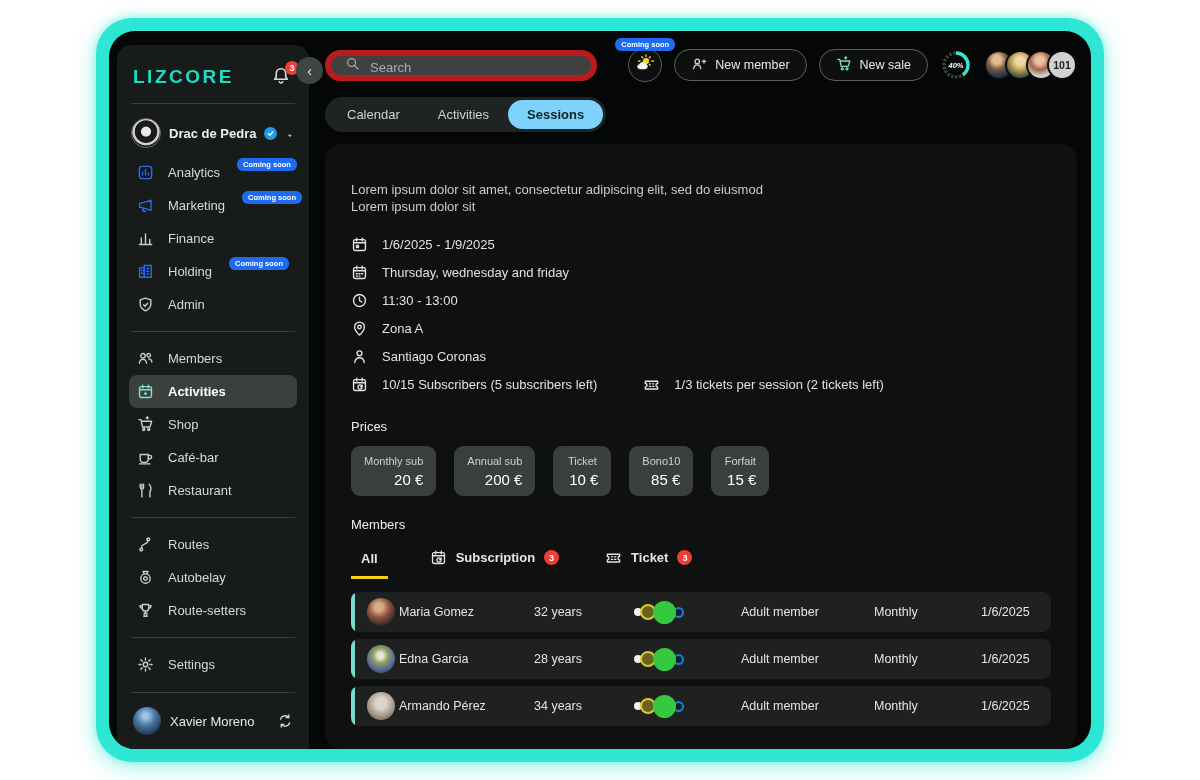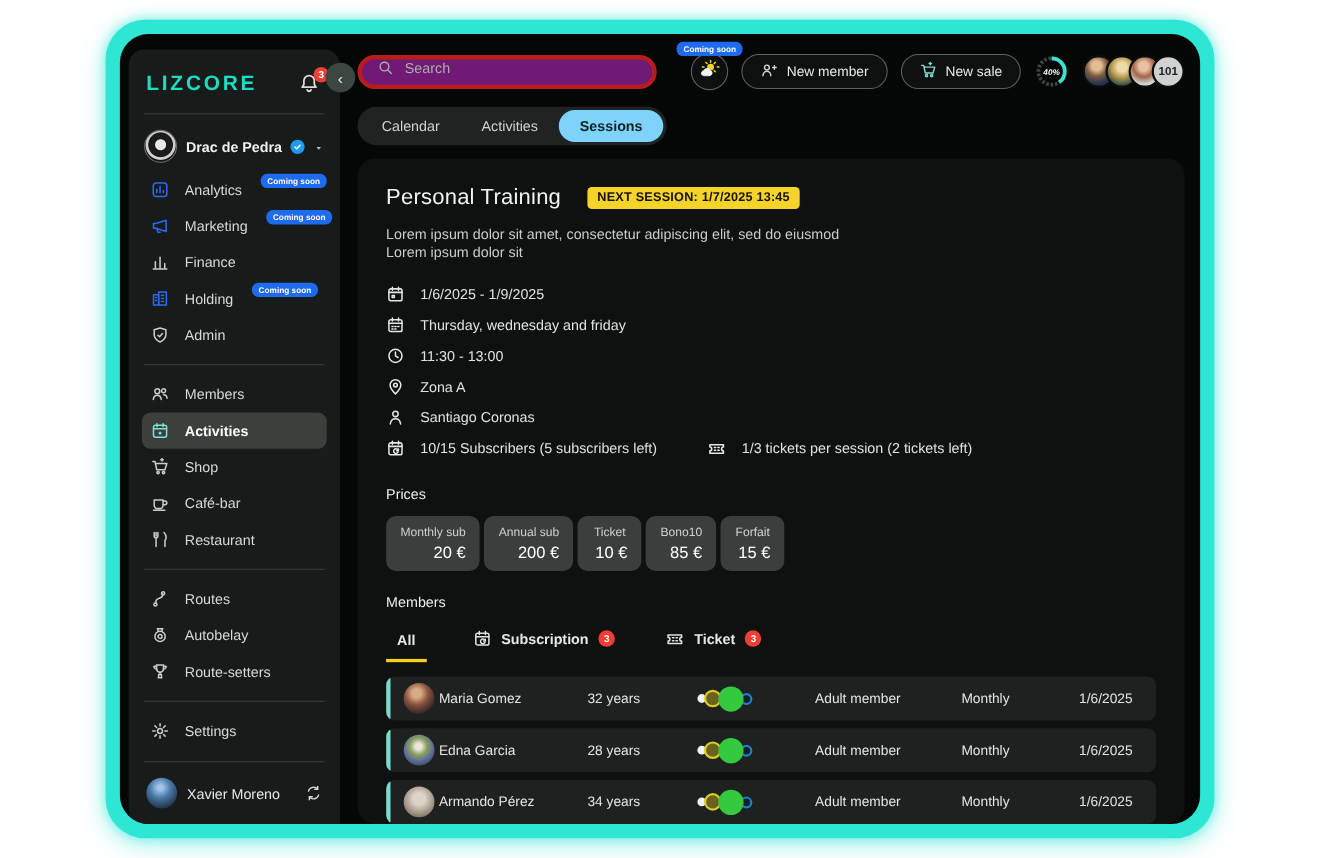--- a/index.html
+++ b/index.html
@@ -47,22 +47,22 @@
   .sb-footer { margin-top:auto; }
   .footer-user { display:flex; align-items:center; gap:9px; padding:4px 4px 2px; cursor:pointer; }
   .footer-user .avatar { width:28px; height:28px;
     background:radial-gradient(circle at 45% 32%, #9fc4e8 10%, #4a7aa8 38%, #1e3148 80%); }
   .footer-name { color:#e6e8e7; font-size:13px; }
   .swap-icon { margin-left:auto; color:#d4d7d5; width:16px; height:16px; }
 
   
   main { flex:1; display:flex; flex-direction:column; padding:17px 14px 0 16px; min-width:0; }
   .topbar { display:flex; align-items:center; height:34px; flex:none; }
-  .search { display:flex; align-items:flex-start; gap:10px; width:272px; height:31px; border:4px solid #b91c1c;
-    border-radius:16px; padding:0 14px; background:#701a75; color:#a9aeac; }
+  .search { display:flex; align-items:flex-end; gap:10px; width:272px; height:31px; border:6px solid #b91c1c;
+    border-radius:16px; padding:0 14px; background:#404040; color:#a9aeac; }
   .search svg { width:15px; height:15px; flex:none; }
   .search input { background:transparent; border:none; outline:none; color:#d7dad8; font-size:13px; width:100%;
     font-family:"Liberation Sans",sans-serif; }
   .search input::placeholder { color:#a9aeac; }
   .tb-right { margin-left:auto; display:flex; align-items:center; gap:12px; }
   .weather-btn { position:relative; width:34px; height:34px; border-radius:50%; border:1px solid #5a605d;
     background:#0d100f; display:flex; align-items:center; justify-content:center; cursor:pointer; }
   .weather-btn svg { width:20px; height:20px; }
   .tb-coming { position:absolute; top:-11px; left:50%; transform:translateX(-50%); background:#1f6bf0;
     color:#fff; font-size:7.5px; font-weight:700; padding:2px 6px; border-radius:6px; white-space:nowrap; }
@@ -97,21 +97,21 @@
     border-radius:4px; letter-spacing:.2px; }
   .desc { margin-top:13px; color:#c9cccb; font-size:13px; line-height:17px; }
   .details { margin-top:15px; }
   .detail-row { display:flex; align-items:center; gap:14px; height:28px; color:#dfe2e0; font-size:13px; }
   .d-icon { width:17px; height:17px; color:#e3e6e4; flex:none; display:flex; }
   .d-icon svg { width:17px; height:17px; }
   .capacity { display:flex; gap:46px; }
   .cap-item { display:flex; align-items:center; gap:14px; height:28px; color:#dfe2e0; font-size:13px; }
 
   .section-label { margin-top:21px; color:#eceeed; font-size:13px; font-weight:500; }
-  .price-cards { display:flex; gap:4px; margin-top:12px;align-items:flex-end; }
+  .price-cards { display:flex; gap:18px; margin-top:12px;align-items:flex-end; }
   .price-card { background:#3a3e3c; border-radius:9px; padding:9px 13px 8px; min-width:58px; }
   .price-label { color:#ced2d0; font-size:11px; text-align:center; white-space:nowrap; }
   .price-value { color:#ffffff; font-size:15px; font-weight:500; text-align:right; margin-top:4px; }
 
   .mtabs { display:flex; align-items:flex-end; gap:38px; margin-top:13px; }
   .mtab { display:flex; align-items:center; gap:9px; font-size:13px; font-weight:600; color:#e6e8e7;
     padding:4px 4px 10px; cursor:pointer; border-bottom:3px solid transparent;justify-content:center; }
   .mtab.active { border-bottom-color:#f3d117; padding-left:10px; padding-right:10px; }
   .mtab-icon { width:17px; height:17px; color:#dfe2e0; display:flex; }
   .mtab-icon svg { width:17px; height:17px; }
@@ -418,24 +418,20 @@
               <span>Activities</span>
             </div>
 
             <div class="tab active">
               <span>Sessions</span>
             </div>
           </div>
       </div>
 
       <section class="panel">
-        <div class="title-row">
-          <h1 class="page-title">Personal Training</h1>
-          <span class="next-badge">NEXT SESSION: 1/7/2025 13:45</span>
-        </div>
         <div class="desc">
           <div>Lorem ipsum dolor sit amet, consectetur adipiscing elit, sed do eiusmod</div>
           <div>Lorem ipsum dolor sit</div>
         </div>
 
         <div class="details">
 
             <div class="detail-row">
               <span class="d-icon">
                 <svg viewBox="0 0 16 16" fill="none" stroke="currentColor" stroke-width="1.3" stroke-linecap="round" stroke-linejoin="round">

